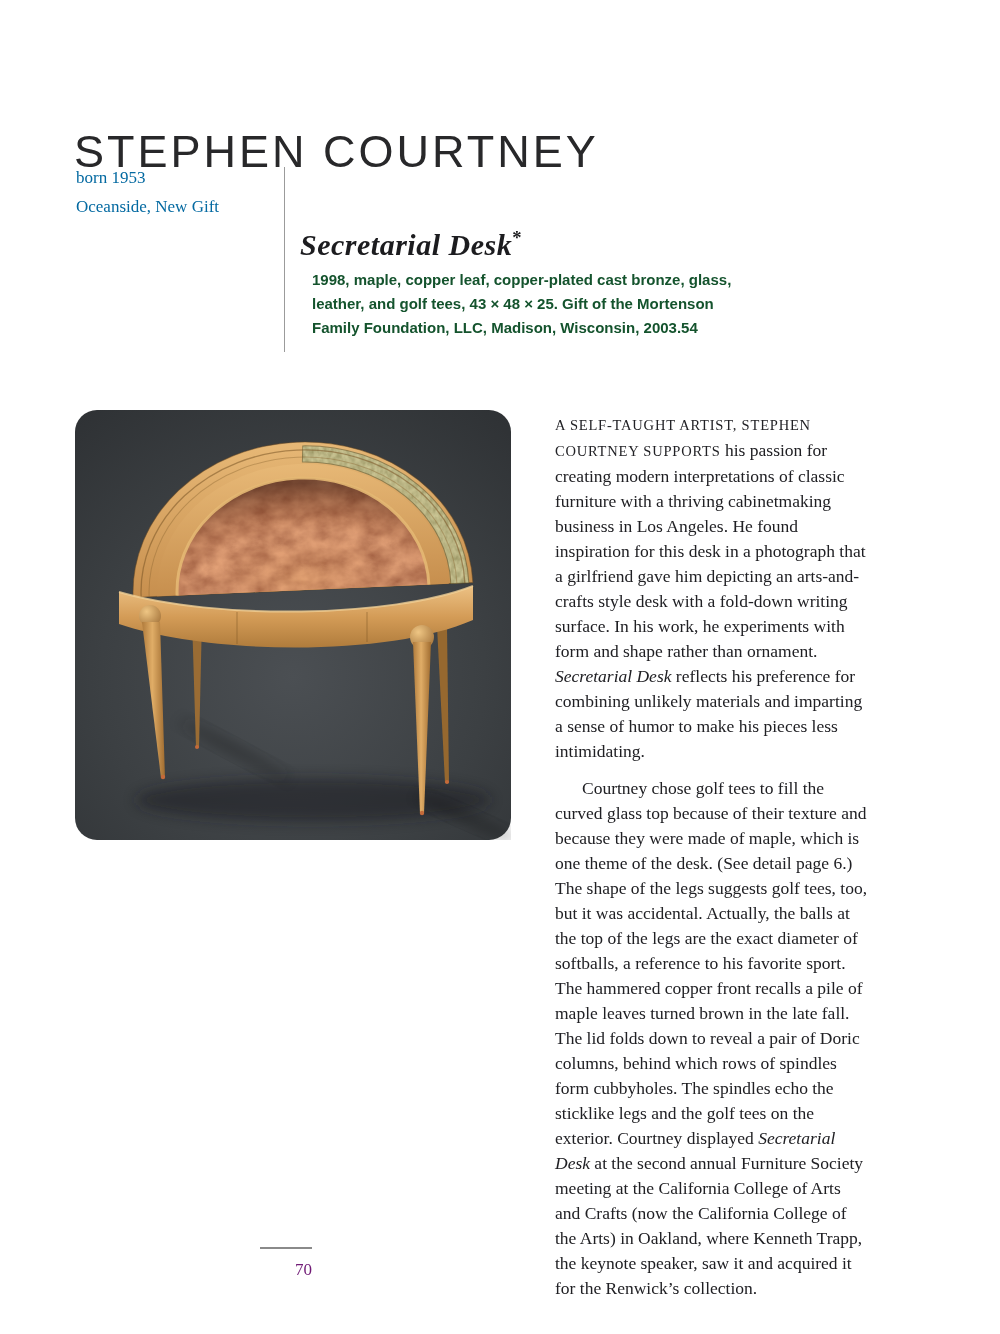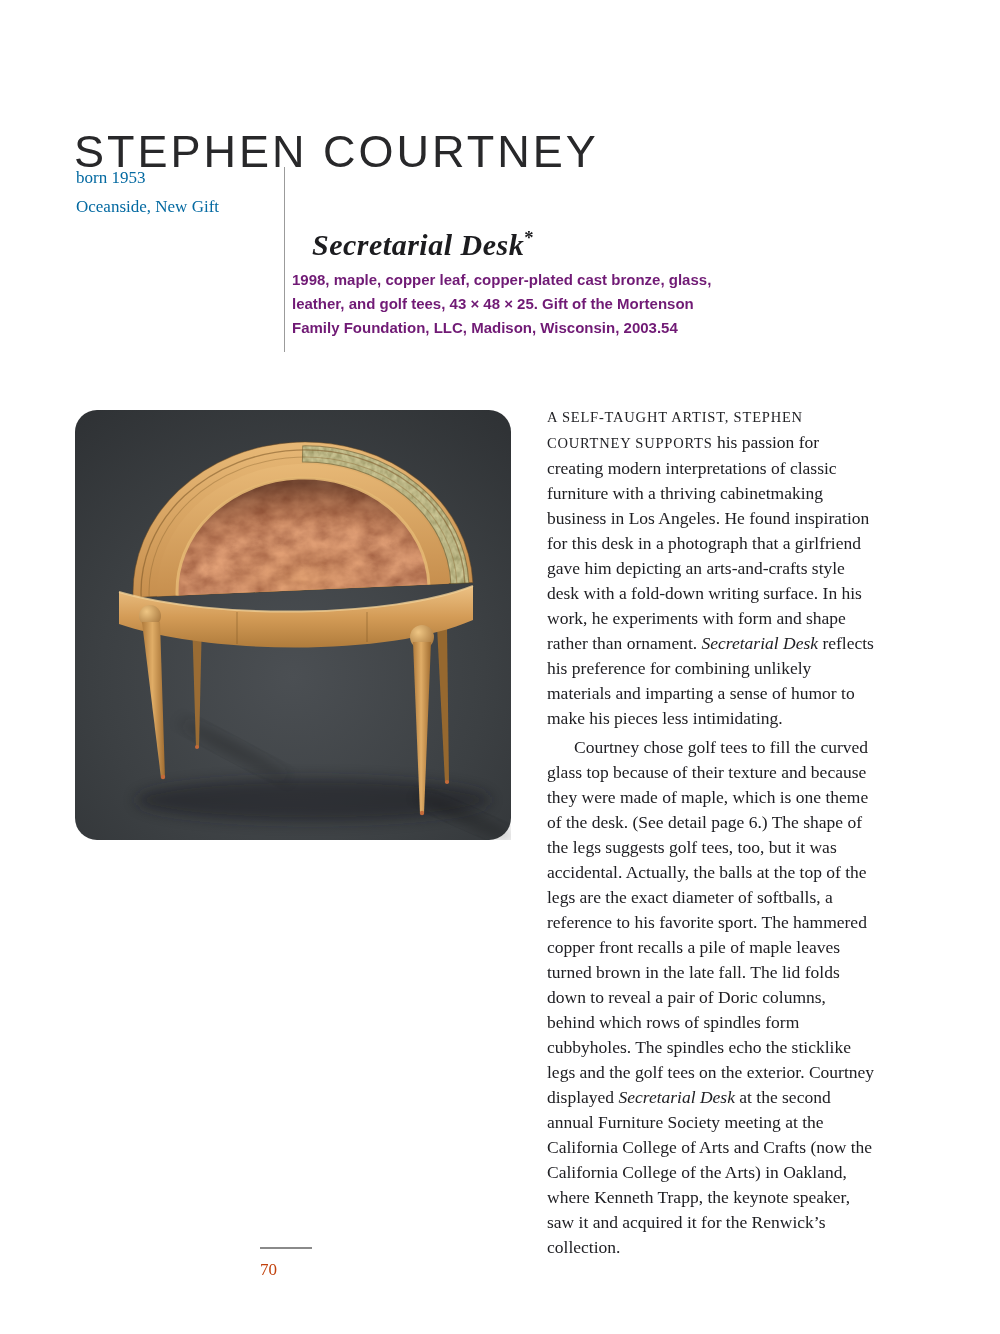--- a/index.html
+++ b/index.html
@@ -11,45 +11,45 @@
 
   .artist-name{
     position:absolute;left:74px;top:96px;
     font-family:"Liberation Sans",sans-serif;font-weight:300;
     font-size:45px;letter-spacing:3px;color:#28282a;white-space:nowrap;
   }
   .bio{position:absolute;left:76px;top:163px;font-size:17px;line-height:29px;color:#0369a1;}
   .divider{position:absolute;left:284px;top:167px;width:1px;height:185px;background:#9b9b9b;}
 
   .title{
-    position:absolute;left:312px;top:203px;
+    position:absolute;left:300px;top:203px;
     font-style:italic;font-size:30px;letter-spacing:.5px;color:#1c1c1f;white-space:nowrap;
   }
   .title sup{font-size:62%;font-style:normal;vertical-align:super;line-height:0;}
 
   .caption{
-    position:absolute;left:292px;top:268px;width:424px;
+    position:absolute;left:312px;top:268px;width:424px;
     font-family:"Liberation Sans",sans-serif;font-weight:bold;
-    font-size:15px;line-height:24px;color:#701a75;
+    font-size:15px;line-height:24px;color:#14532d;
   }
 
   .photo{position:absolute;left:75px;top:410px;width:436px;height:430px;}
   .photo svg{display:block;}
 
   .article{
     position:absolute;left:543px;top:400px;width:338px;
     font-size:17.5px;line-height:25px;color:#202024;text-align:left;
   }
-  .body-p{margin:4px;}
+  .body-p{margin:12px;}
   .body-p.indent{text-indent:27px;}
   .lead-in{font-size:14.5px;letter-spacing:.8px;color:#222226;}
   .it{font-style:italic;}
 
   .footer-rule{position:absolute;left:260px;top:1247px;width:52px;height:2px;background:#8a8a8a;}
-  .page-num{position:absolute;left:260px;top:1260px;width:52px;text-align:left;font-size:17px;color:#c2410c;}
+  .page-num{position:absolute;left:260px;top:1260px;width:52px;text-align:right;font-size:17px;color:#701a75;}
 </style>
 </head>
 <body>
 
 <div class="page">
 
   <h1 class="artist-name">STEPHEN COURTNEY</h1>
 
   <div class="bio">
     <div>born 1953</div>

